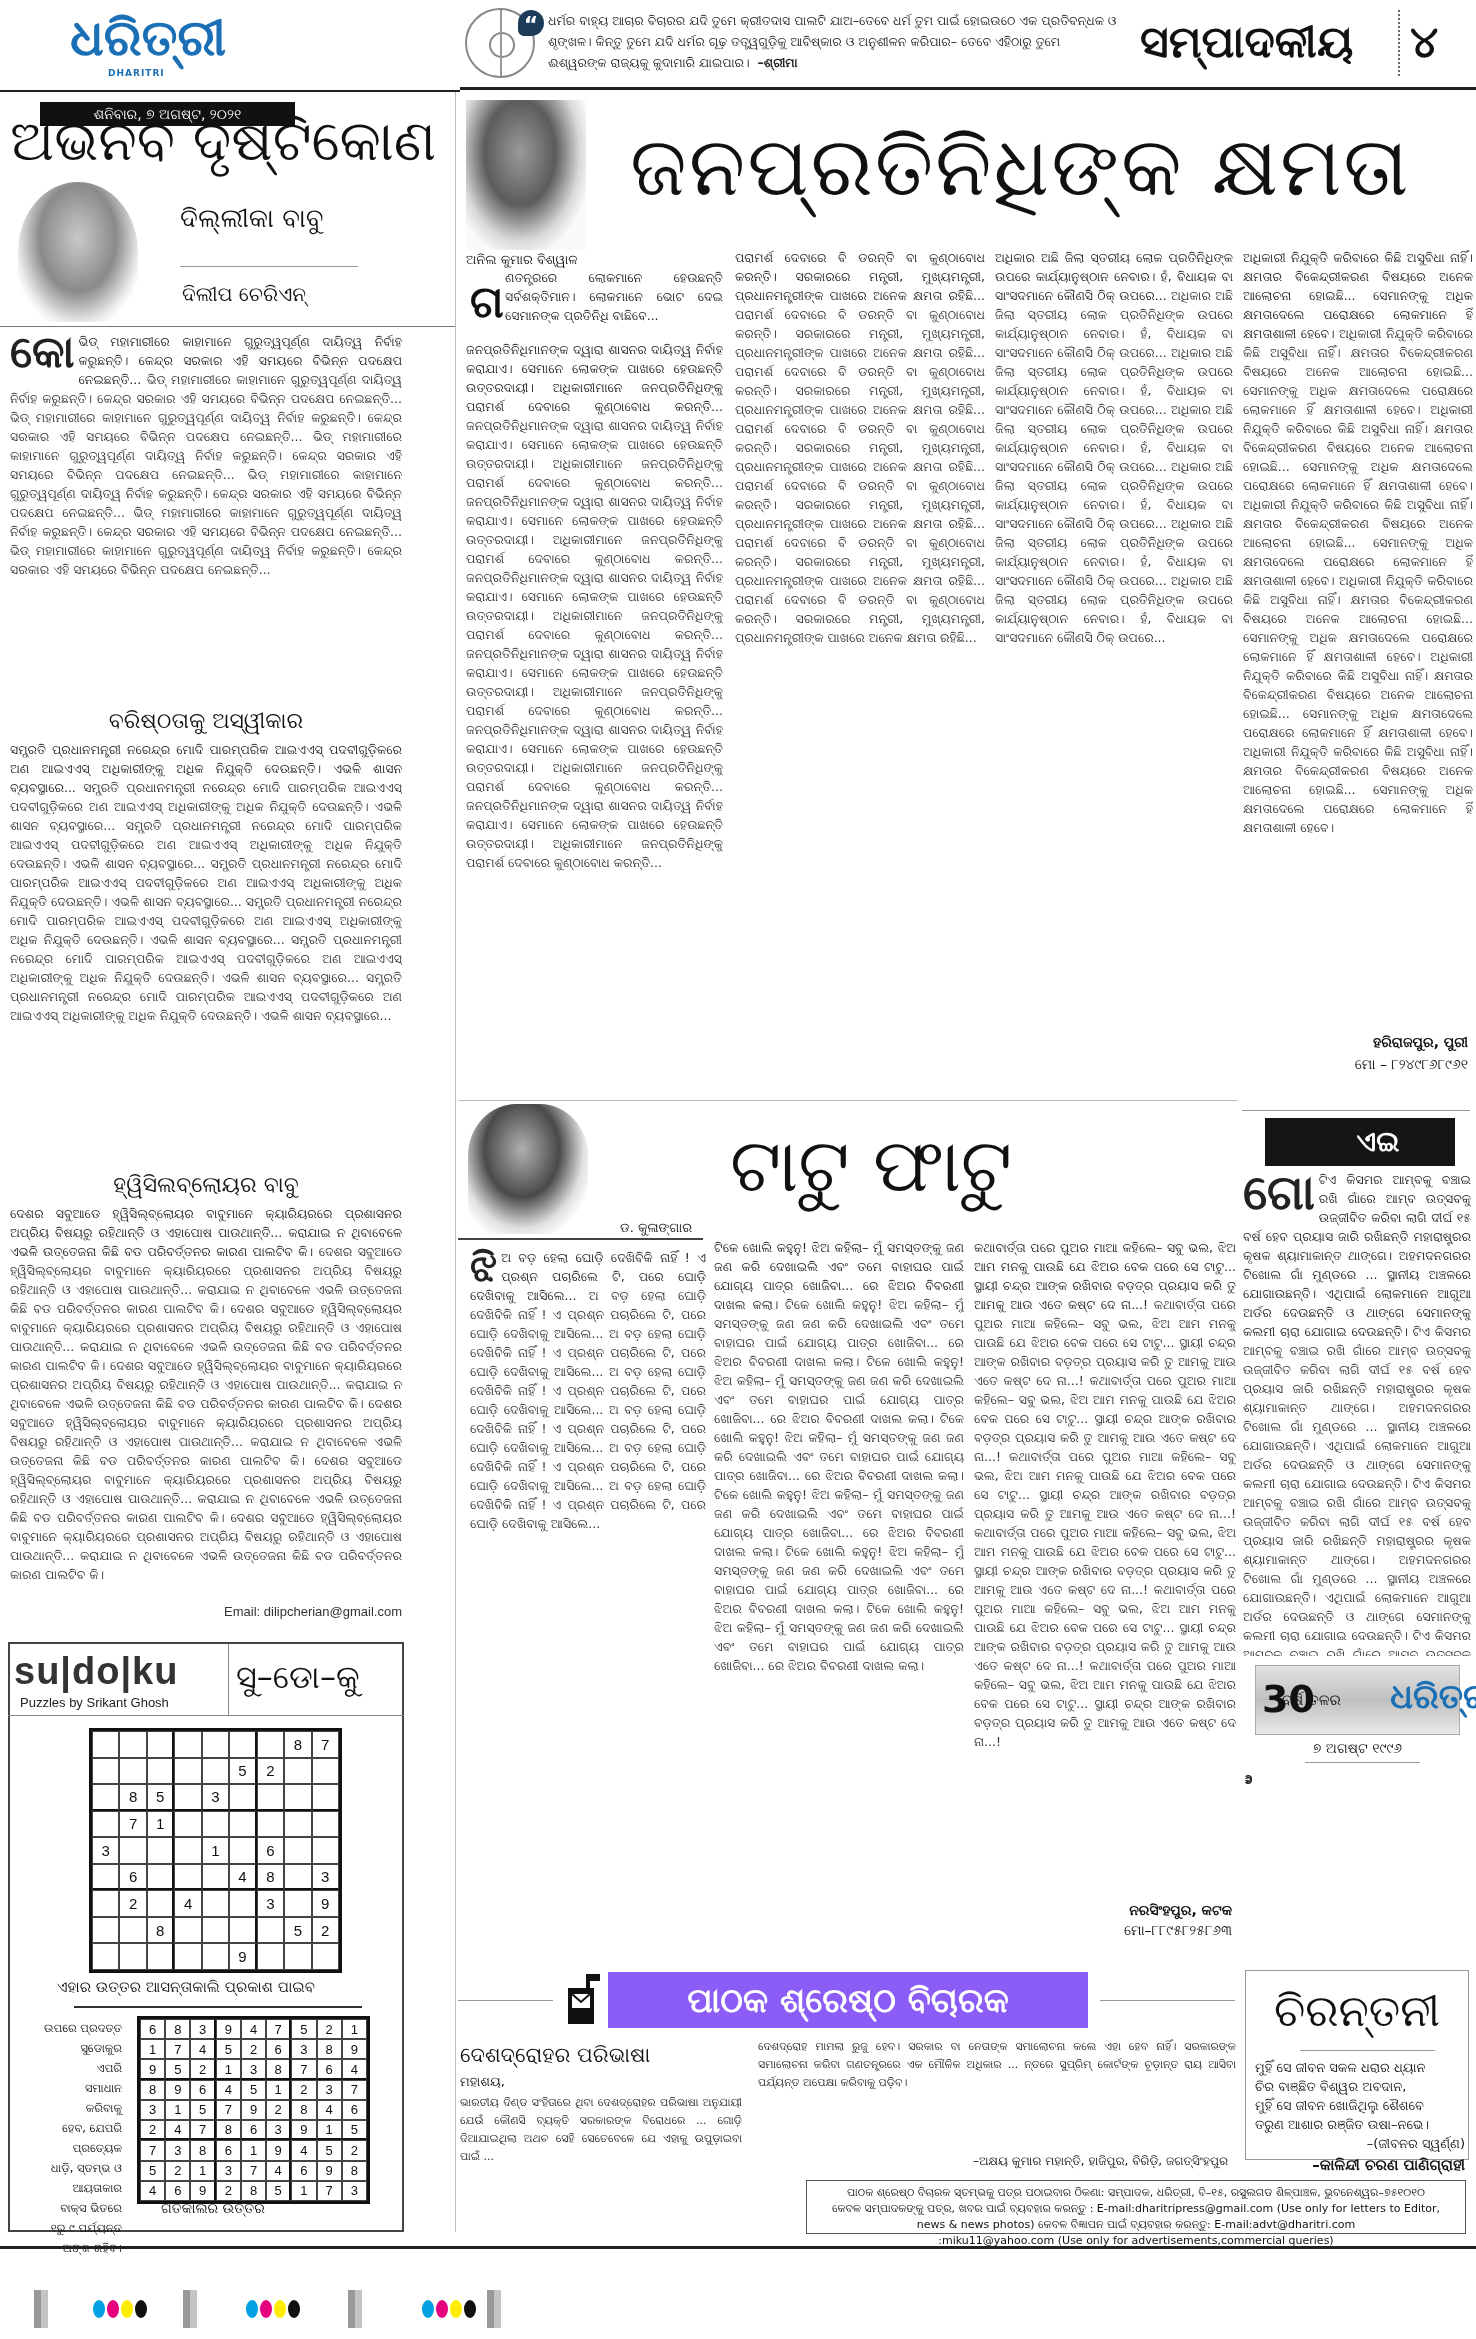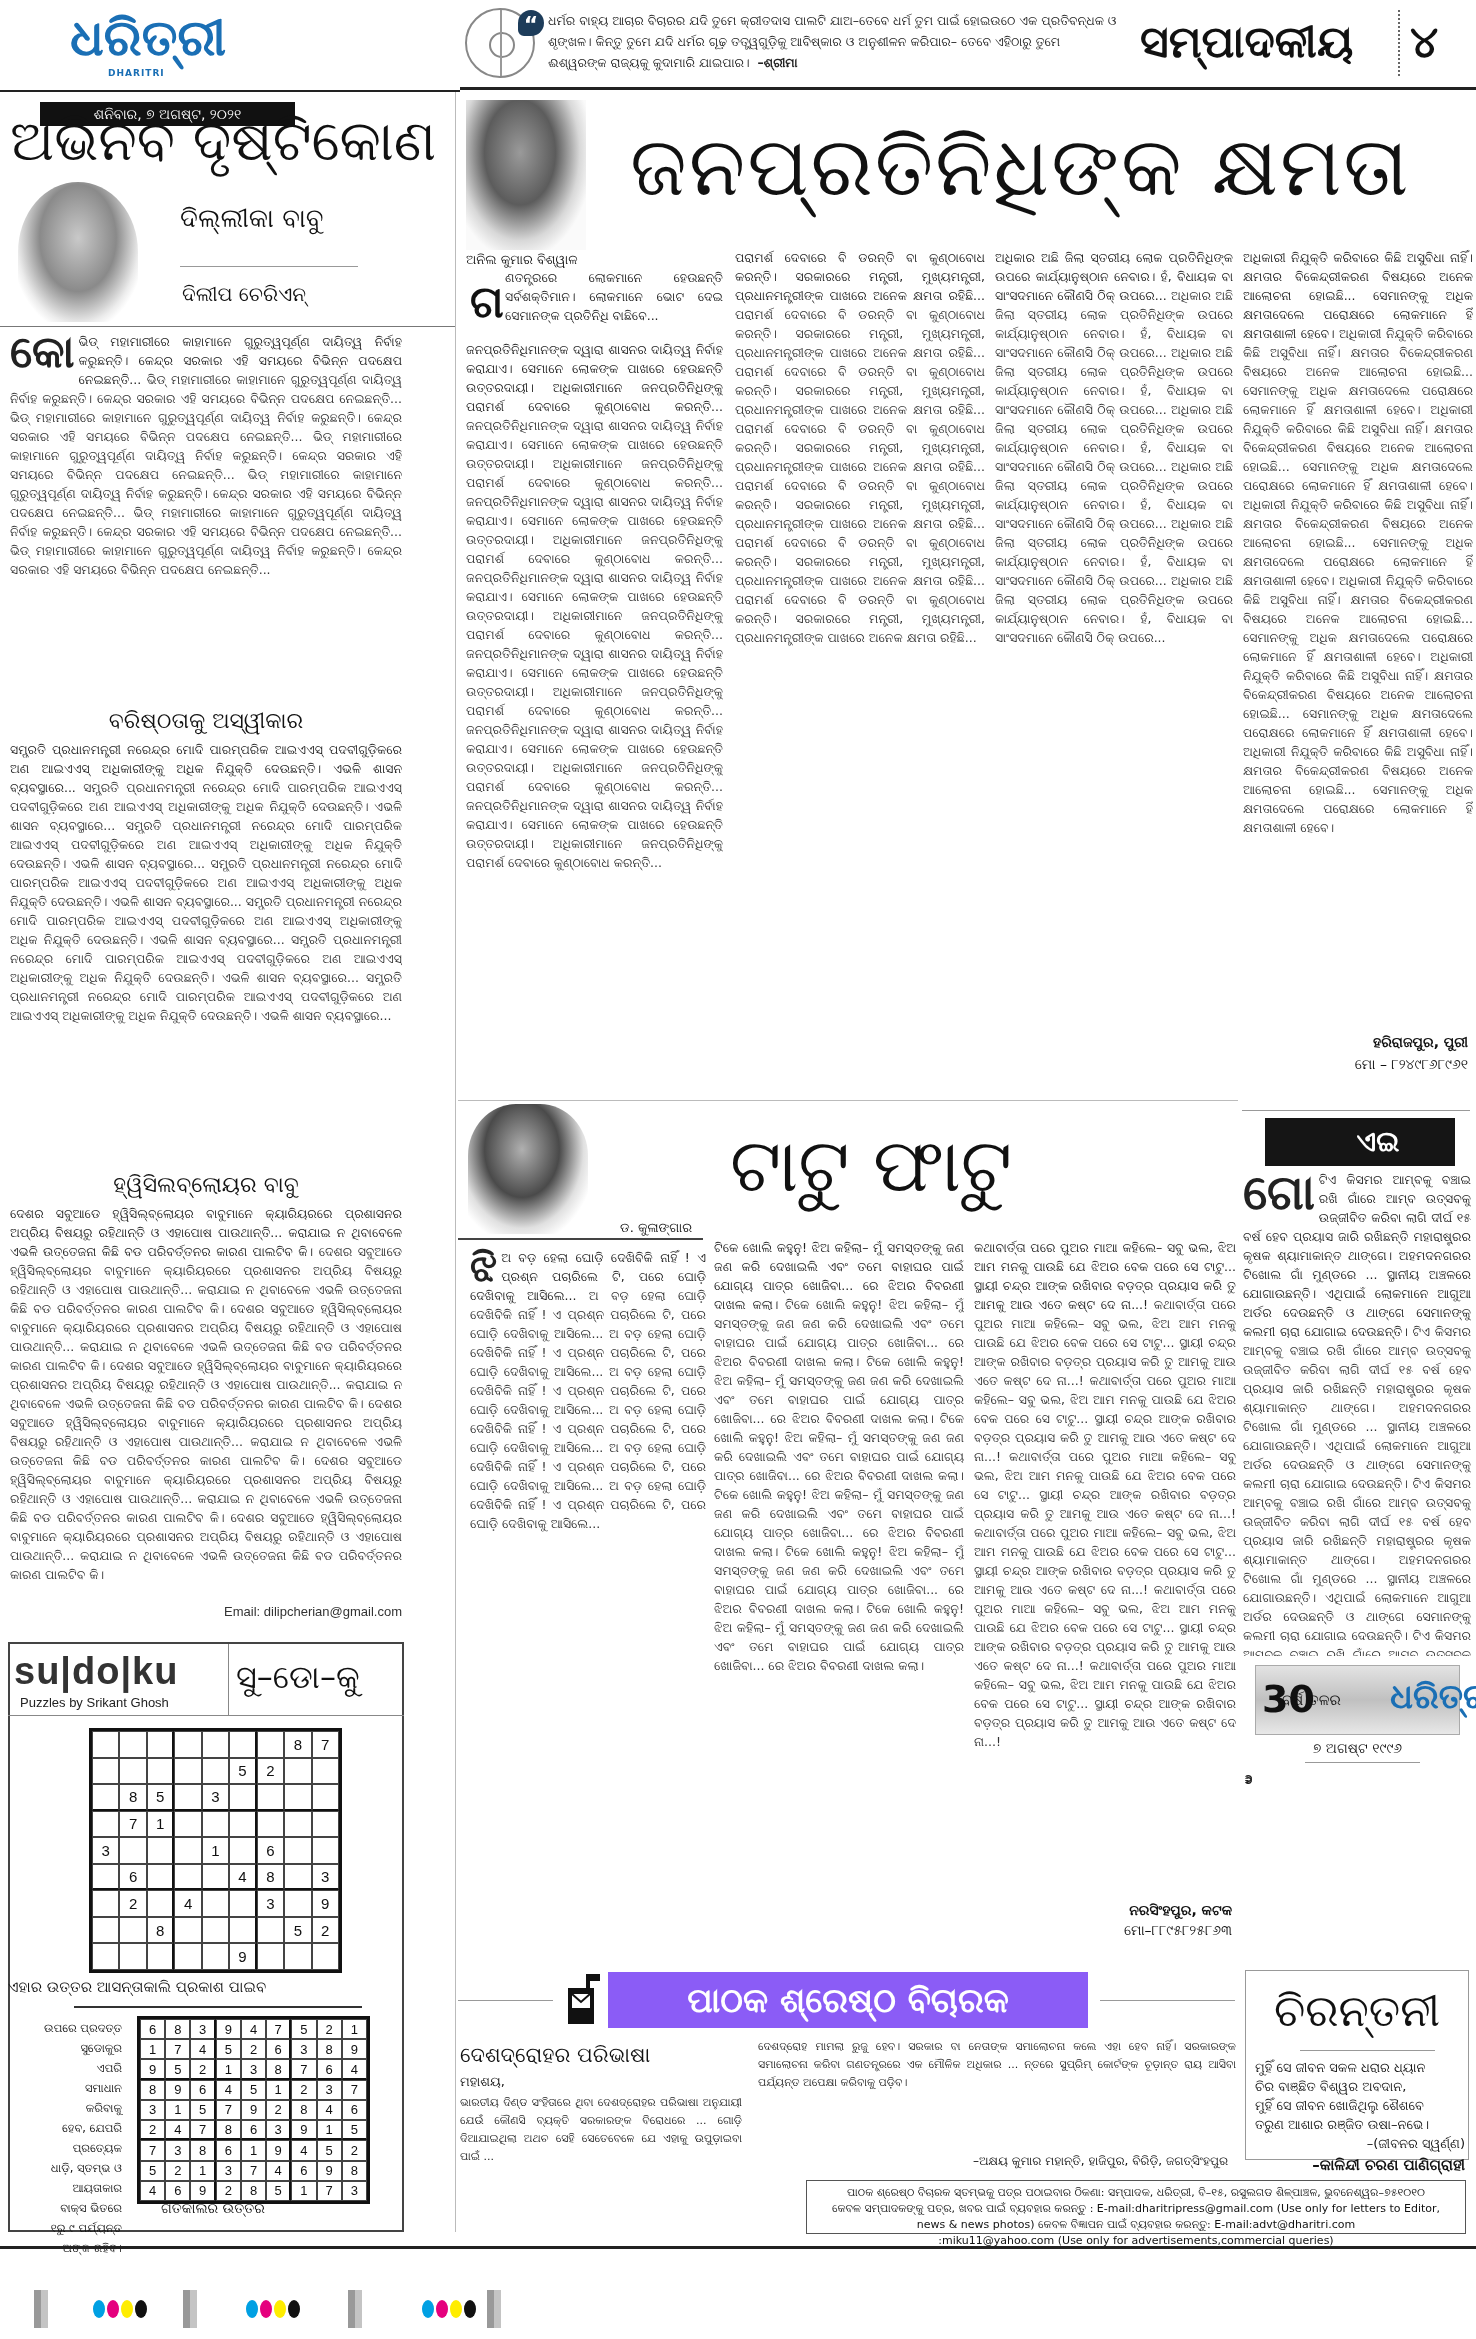--- a/index.html
+++ b/index.html
@@ -48,21 +48,21 @@
   #sudoku-box { left: 8px; top: 1642px; width: 396px; height: 590px; border: 2px solid #444; }
   #sudoku-head-rule { left: 8px; top: 1715px; width: 396px; height: 1px; background: #888; }
   #sudoku-head-sep { left: 228px; top: 1644px; width: 1px; height: 71px; background: #888; }
   #sudoku-logo { left: 14px; top: 1650px; font-family: "Liberation Sans", sans-serif; font-size: 38px; font-weight: bold; color: #333; letter-spacing: 1px; }
   #sudoku-credit { left: 20px; top: 1695px; font-family: "Liberation Sans", sans-serif; font-size: 13px; color: #222; }
   #sudoku-title-odia { left: 236px; top: 1652px; font-size: 32px; line-height: 50px; }
   #puzzle-grid { left: 89px; top: 1728px; width: 253px; height: 245px; border: 3px solid #111; display: grid; grid-template-columns: repeat(9, 1fr); grid-template-rows: repeat(9, 1fr); }
   .cell { border: 1px solid #444; display: flex; align-items: center; justify-content: center; font-family: "Liberation Sans", sans-serif; font-size: 15px; color: #111; }
   #puzzle-grid .cell:nth-child(9n+3), #puzzle-grid .cell:nth-child(9n+6) { border-right: 2.5px solid #111; }
   #puzzle-grid .cell:nth-child(n+19):nth-child(-n+27), #puzzle-grid .cell:nth-child(n+46):nth-child(-n+54) { border-bottom: 2.5px solid #111; }
-  #sudoku-note { left: 8px; top: 1978px; width: 356px; font-size: 15px; }
+  #sudoku-note { left: 8px; top: 1978px; width: 356px; text-align: center; font-size: 15px; }
   #sudoku-note-rule { left: 74px; top: 2006px; width: 288px; height: 2px; background: #333; }
   #solution-side { left: 12px; top: 2018px; width: 110px; font-size: 11.5px; line-height: 20px; text-align: right; }
   #solution-grid { left: 137px; top: 2016px; width: 233px; height: 188px; border: 3px solid #111; display: grid; grid-template-columns: repeat(9, 1fr); grid-template-rows: repeat(9, 1fr); }
   #solution-grid .cell { font-size: 13px; }
   #solution-grid .cell:nth-child(9n+3), #solution-grid .cell:nth-child(9n+6) { border-right: 2.5px solid #111; }
   #solution-grid .cell:nth-child(n+19):nth-child(-n+27), #solution-grid .cell:nth-child(n+46):nth-child(-n+54) { border-bottom: 2.5px solid #111; }
   #solution-caption { left: 8px; top: 2200px; width: 362px; text-align: center; font-size: 14px; padding-left: 48px; }
 
   
   #ed-photo { left: 466px; top: 100px; width: 120px; height: 150px; background: radial-gradient(ellipse at 45% 35%, #9a9a9a 0%, #5c5c5c 38%, #d8d8d8 64%, #fafafa 78%); }

